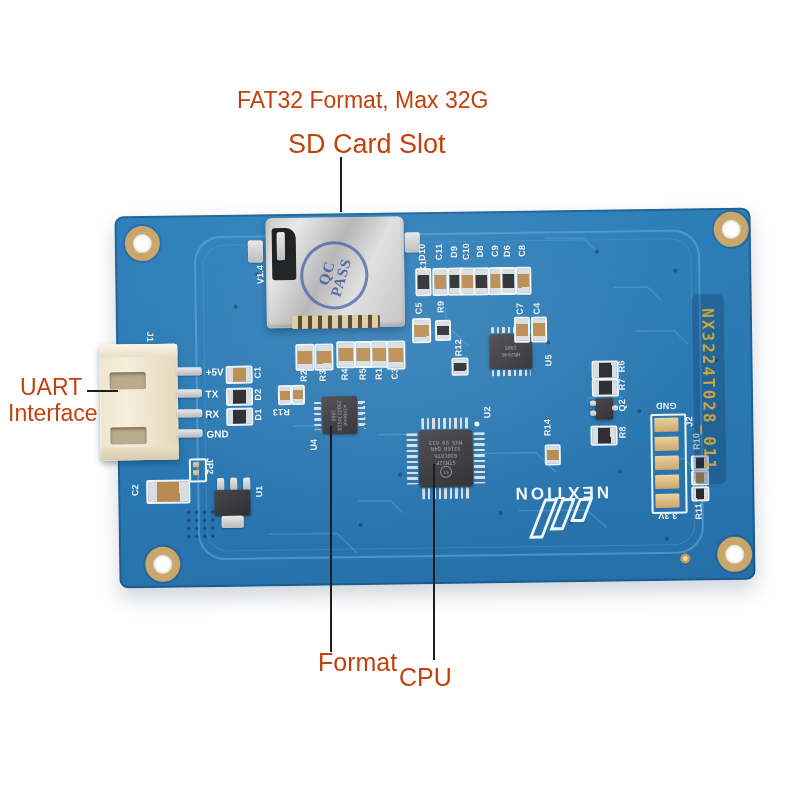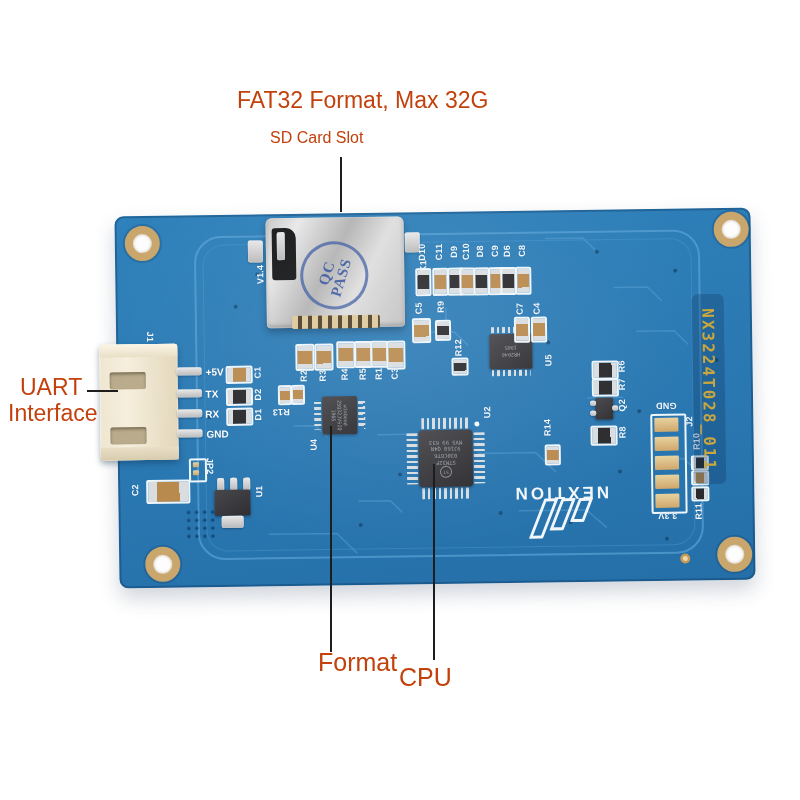--- a/index.html
+++ b/index.html
@@ -281,21 +281,21 @@
     <div class="metal" style="left:99px;top:263px;width:7px;height:13px"></div>
     <div class="metal" style="left:112px;top:263px;width:7px;height:13px"></div>
     <div class="metal" style="left:125px;top:263px;width:7px;height:13px"></div>
     <div class="ic" style="left:96px;top:275px;width:36px;height:26px"></div>
     <div class="metal" style="left:103px;top:301px;width:22px;height:12px"></div>
     <span class="lbl" style="left:141px;top:277px;--r:-90deg">U1</span>
     <div class="dotgrid" style="left:66px;top:293px;width:34px;height:32px"></div>
   </div>
 
   <div class="ann" style="left:237px;top:87px;font-size:23px">FAT32 Format, Max 32G</div>
-  <div class="ann" style="left:270px;top:129px;font-size:16px">SD Card Slot</div>
+  <div class="ann" style="left:288px;top:129px;font-size:27px">SD Card Slot</div>
   <div class="line" style="left:340px;top:157px;width:2px;height:55px"></div>
 
   <div class="ann" style="left:20px;top:374px;font-size:23px">UART</div>
   <div class="ann" style="left:8px;top:400px;font-size:23px">Interface</div>
   <div class="line" style="left:87px;top:390px;width:31px;height:2px"></div>
 
   <div class="line" style="left:330px;top:426px;width:2px;height:226px"></div>
   <div class="ann" style="left:318px;top:648px;font-size:25px">Format</div>
 
   <div class="line" style="left:433px;top:464px;width:2px;height:196px"></div>

